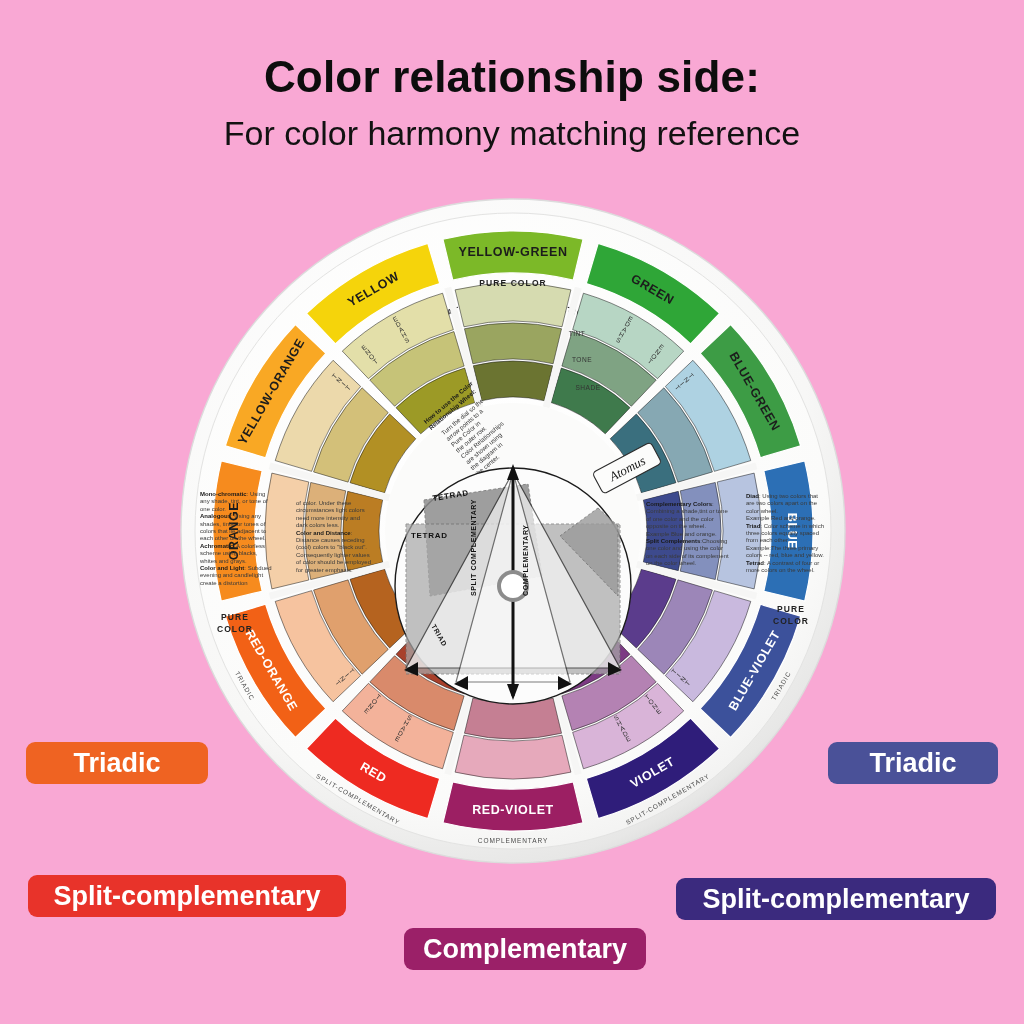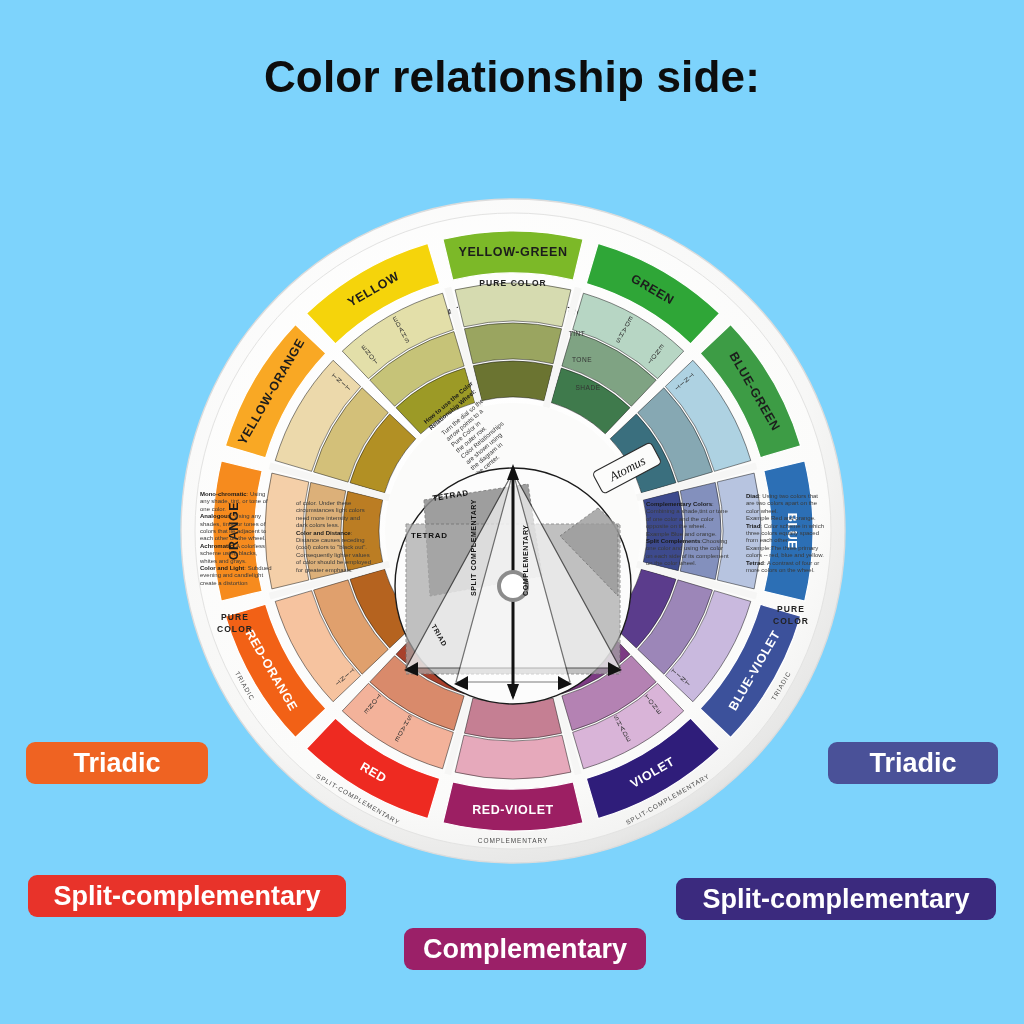--- a/index.html
+++ b/index.html
@@ -1,18 +1,18 @@
 <!DOCTYPE html>
 <html><head>
 <meta charset="utf-8">
 <style>
   html,body{margin:0;padding:0;background:#ffffff;}
   body{width:1024px;height:1024px;position:relative;overflow:hidden;
        font-family:"Liberation Sans","DejaVu Sans",sans-serif;}
-  #page{position:absolute;inset:0;background:#7dd3fc;}
+  #page{position:absolute;inset:0;background:#f9a8d4;}
 
   .title{position:absolute;left:0;right:0;top:52px;text-align:center;
          font-size:44px;font-weight:700;color:#0d0d0d;letter-spacing:.2px;}
   .subtitle{position:absolute;left:0;right:0;top:114px;text-align:center;
             font-size:34px;font-weight:400;color:#121212;}
 
   .wheel-wrap{position:absolute;left:178px;top:196px;width:670px;height:670px;}
   svg.wheel{display:block;width:670px;height:670px;}
 
   .badge{position:absolute;border-radius:9px;color:#fff;font-weight:700;
@@ -37,20 +37,21 @@
   .diag-lab{font-size:8px;font-weight:700;letter-spacing:.7px;fill:#111;}
   .diag-lab-s{font-size:7px;font-weight:700;letter-spacing:.6px;fill:#111;}
   .logo-t{font-size:13px;font-style:italic;font-family:"Liberation Serif","DejaVu Serif",serif;fill:#1a1a1a;}
 </style>
 </head>
 <body>
 
 <div id="page">
 
   <div class="title">Color relationship side:</div>
+  <div class="subtitle">For color harmony matching reference</div>
 
   <div class="wheel-wrap">
     <svg class="wheel" viewBox="0 0 670 670">
       <defs>
         <radialGradient id="rim" cx="38%" cy="30%" r="78%">
           <stop offset="0%" stop-color="#ffffff"></stop>
           <stop offset="72%" stop-color="#f7f7f6"></stop>
           <stop offset="92%" stop-color="#e7e7e6"></stop>
           <stop offset="100%" stop-color="#d3d3d2"></stop>
         </radialGradient>

